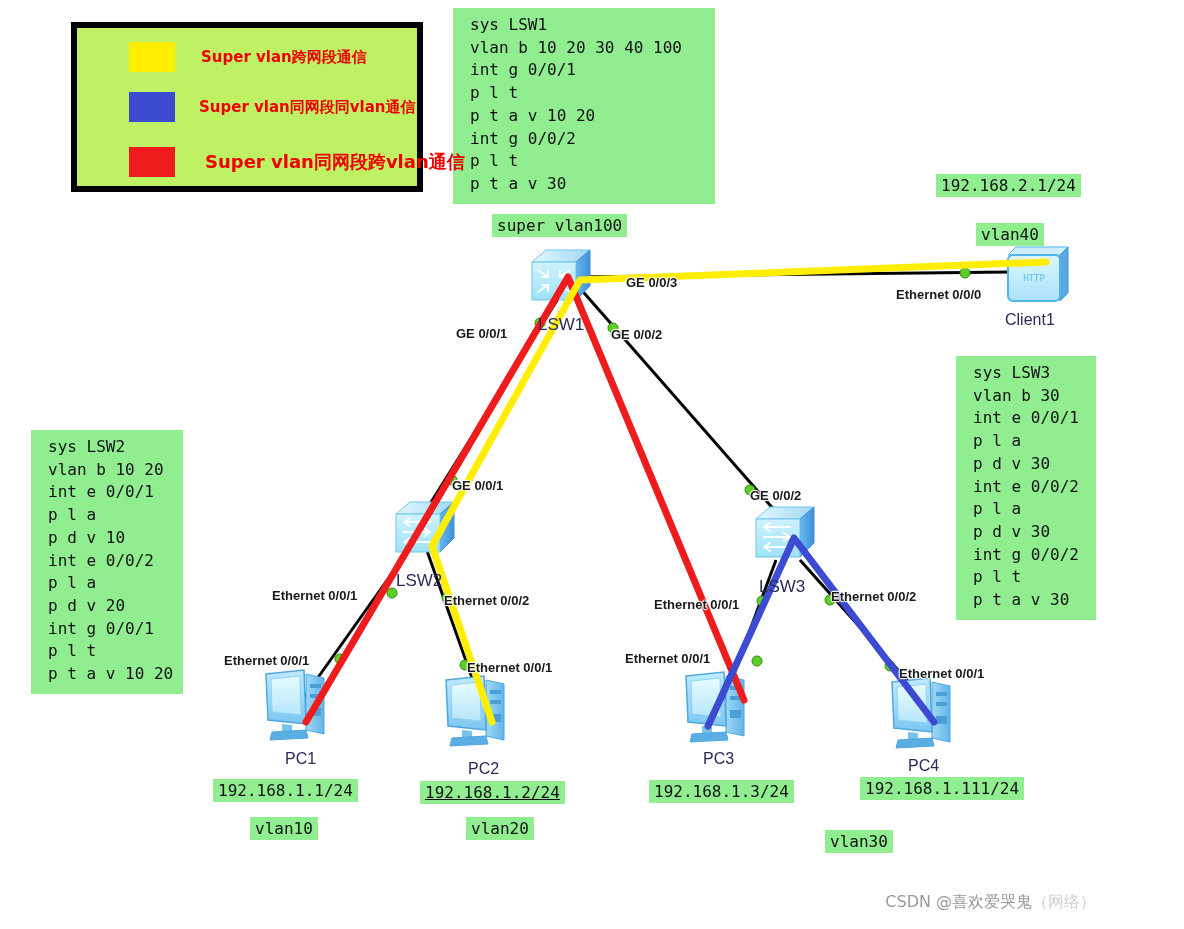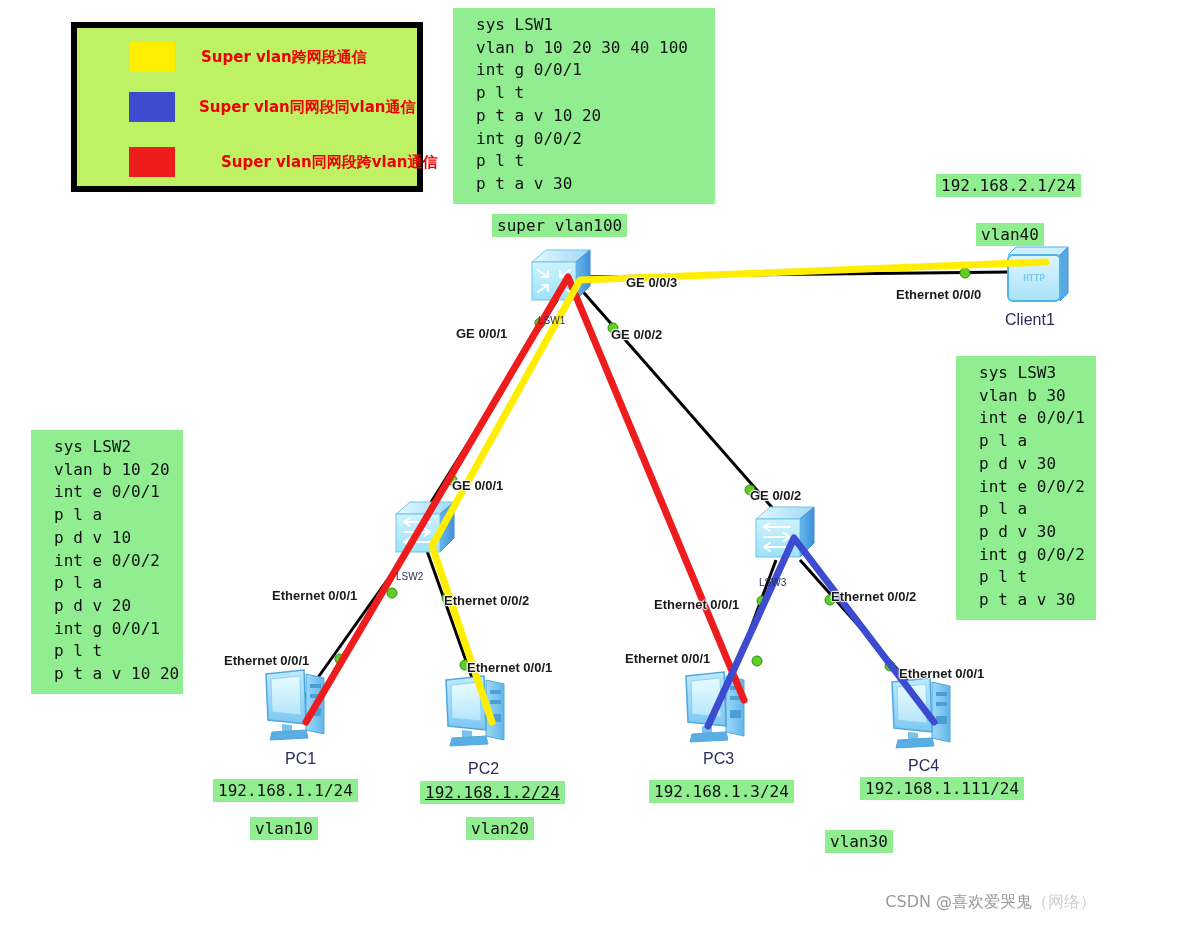--- a/index.html
+++ b/index.html
@@ -49,51 +49,51 @@
   }
   .legend-label {
     margin-left: 26px;
     color: #ee0000;
     font-weight: bold;
     font-size: 15px;
     white-space: nowrap;
     font-family: "DejaVu Sans", "Liberation Sans", sans-serif;
   }
   .legend-row.r1 .legend-label { font-size: 15px; margin-left: 24px; }
-  .legend-row.r2 .legend-label { font-size: 15px; margin-left: 46px; }
+  .legend-row.r2 .legend-label { font-size: 18px; margin-left: 30px; }
 
   
   .cfg {
     position: absolute;
     background: #90ee90;
     color: #111111;
     font-family: "DejaVu Sans Mono", "Liberation Mono", monospace;
     font-size: 16px;
     line-height: 1.42;
     white-space: pre;
-    padding: 6px 9px 8px 23px;
+    padding: 6px 9px 8px 17px;
     box-sizing: border-box;
     z-index: 30;
   }
   .tagbox {
     position: absolute;
     background: #90ee90;
     color: #111111;
     font-family: "DejaVu Sans Mono", "Liberation Mono", monospace;
     font-size: 16px;
     white-space: pre;
     padding: 2px 5px;
     z-index: 30;
   }
 
   
   .dev-name {
     position: absolute;
     color: #2b2b5a;
-    font-size: 10px;
+    font-size: 17px;
     font-family: "Liberation Sans", sans-serif;
     white-space: nowrap;
     z-index: 25;
   }
   .port-label {
     position: absolute;
     color: #1a1a1a;
     font-size: 13px;
     font-weight: bold;
     font-family: "Liberation Sans", sans-serif;

